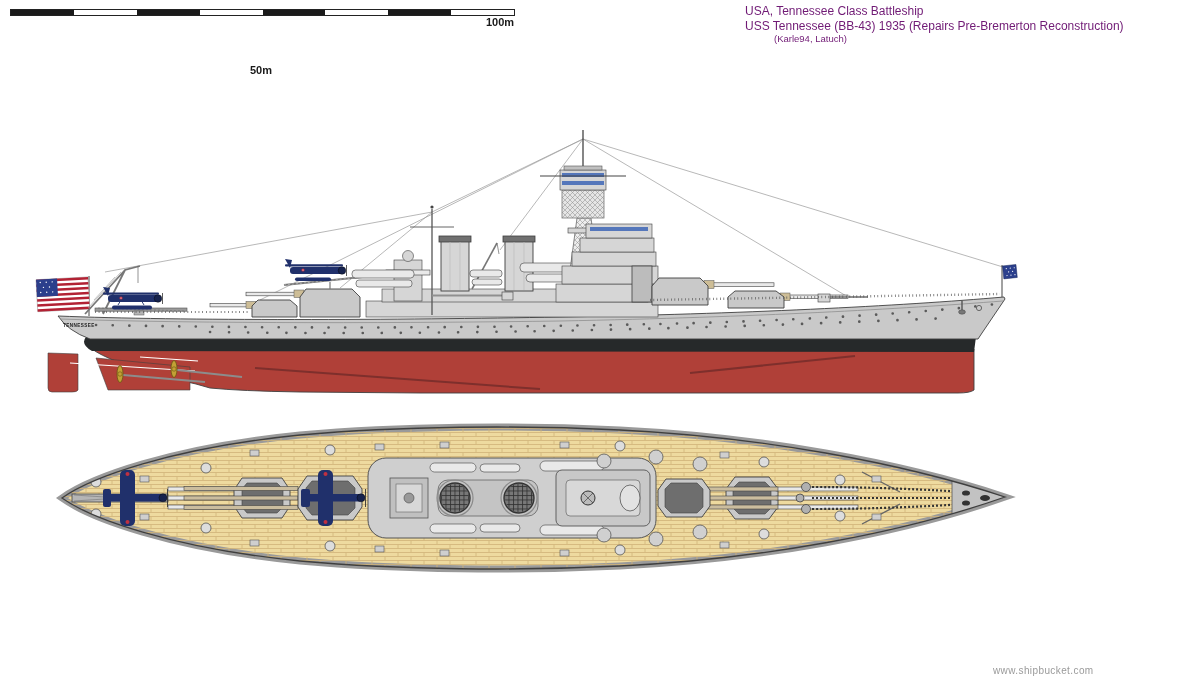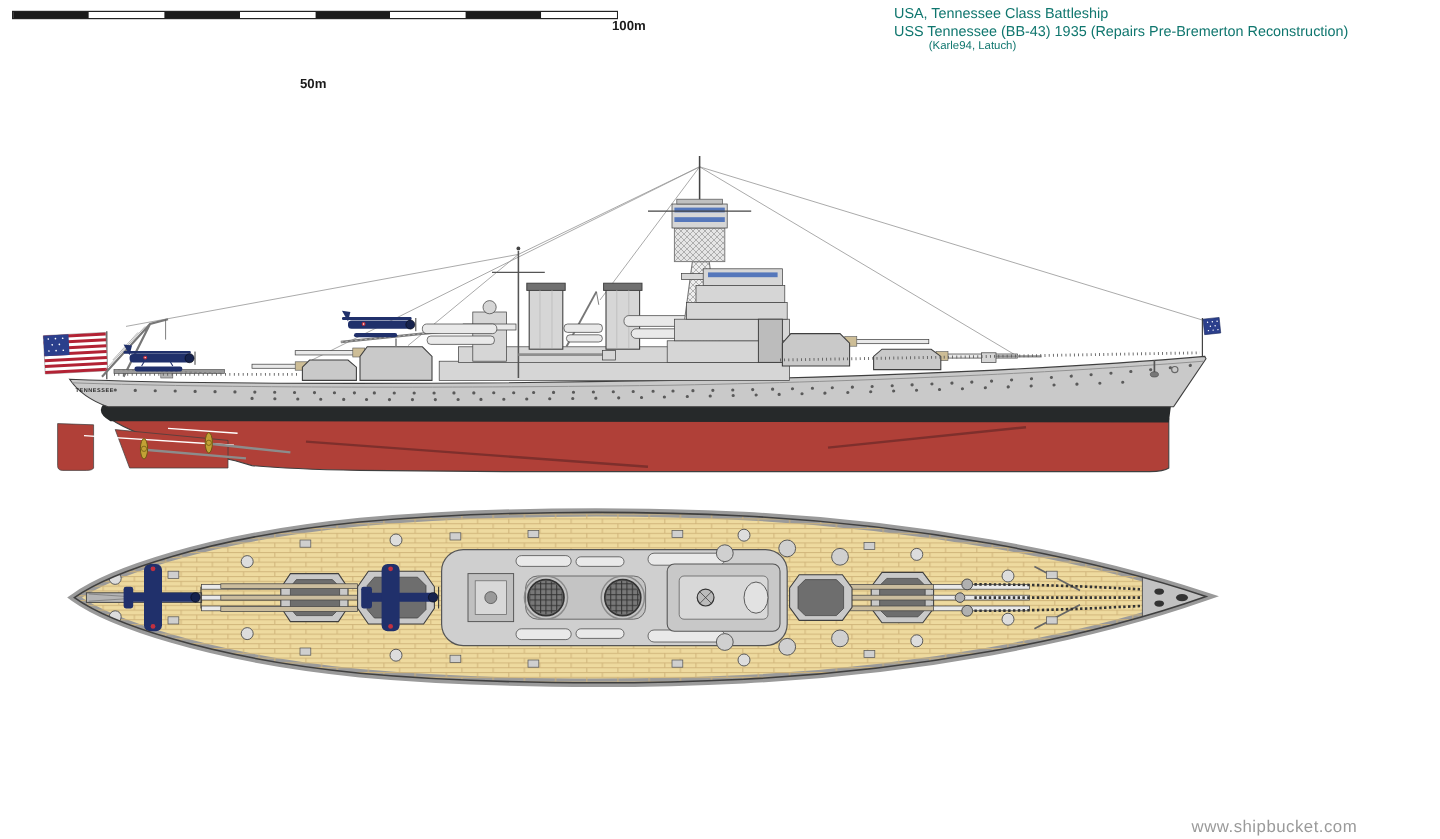--- a/index.html
+++ b/index.html
@@ -5,27 +5,27 @@
   html,body{margin:0;padding:0;background:#ffffff;}
   #canvas{position:relative;width:1200px;height:699px;background:#fff;overflow:hidden;
           font-family:"Liberation Sans", sans-serif;}
   
   #scalebar{position:absolute;left:10px;top:9px;width:503px;height:5px;
             border:1px solid #222;display:flex;}
   #scalebar .seg{flex:1;height:100%;}
   .seg.b{background:#1a1a1a;} .seg.w{background:#ffffff;}
   .scale-label{position:absolute;top:16px;font-size:11px;font-weight:bold;color:#1a1a1a;}
   #scale-mid{left:211px;width:100px;text-align:center;margin-top:48px;}
-  #scale-end{left:486px;width:60px;text-align:left;margin-left:24px;}
+  #scale-end{left:486px;width:60px;text-align:left;}
   
-  #titleblock{position:absolute;left:745px;top:4px;color:#0f766e;line-height:14.5px;}
+  #titleblock{position:absolute;left:745px;top:4px;color:#701a75;line-height:14.5px;}
   #titleblock .t1,#titleblock .t2{font-size:12px;}
   #titleblock .t3{font-size:9.5px;line-height:12px;margin-left:29px;}
   
-  #watermark{position:absolute;left:993px;top:665px;font-size:14px;color:#9a9a9a;letter-spacing:.4px;margin-top:15px;}
+  #watermark{position:absolute;left:993px;top:665px;font-size:10px;color:#9a9a9a;letter-spacing:.4px;}
   
   #drawing{position:absolute;left:0;top:0;}
   .c-hull{fill:var(--hull_gray);}
   .c-ss{fill:var(--superstructure_gray);}
   .c-lt{fill:var(--light_gray);}
   .c-red{fill:var(--antifouling_red);}
   .c-boot{fill:var(--boot_stripe);}
   .c-ac{fill:var(--aircraft_blue);}
   .c-fblue{fill:var(--flag_blue);}
   .c-fred{fill:var(--flag_red);}

